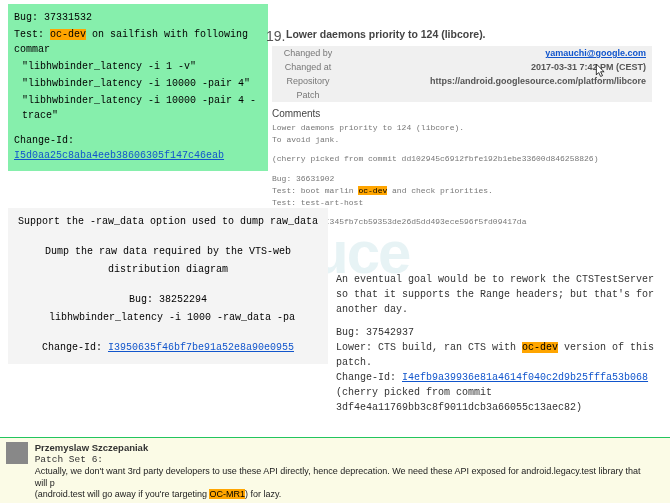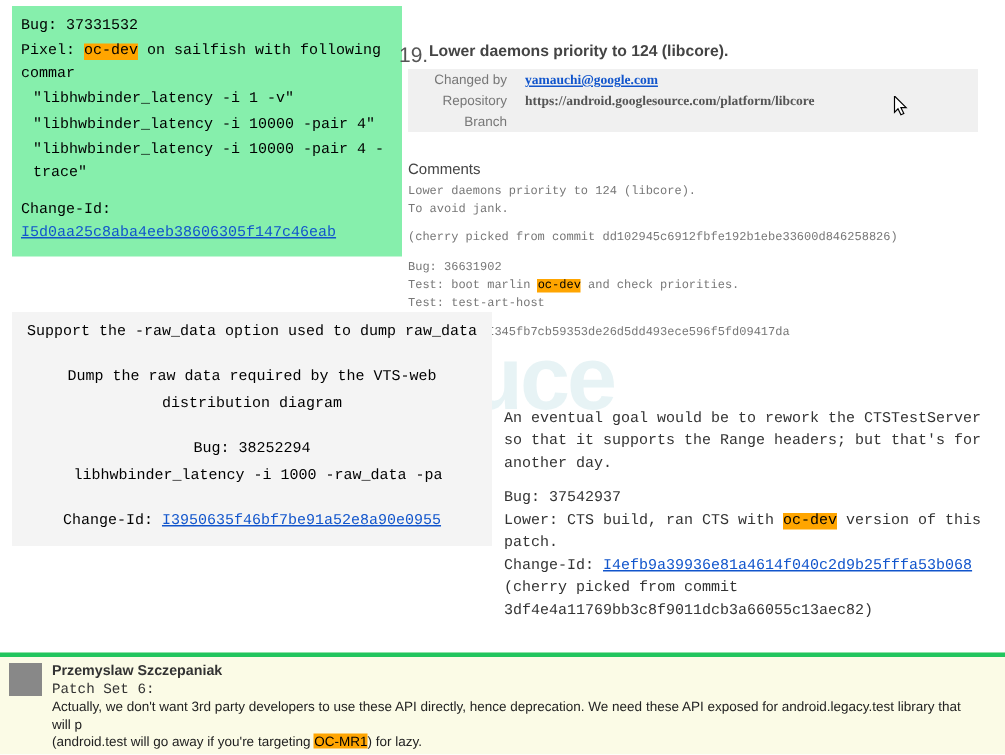--- a/index.html
+++ b/index.html
@@ -47,26 +47,26 @@
       width: 380px;
       font-size: 9px;
       color: #555;
       border-collapse: collapse;
     }
     .meta-table td {
       padding: 2px 6px;
       background: #f0f0f0;
     }
     .meta-table td:first-child {
-      text-align: right;
+      text-align: center;
       width: 72px;
       color: #777;
       margin-top: 36px;
     }
-    .meta-table td:last-child { text-align: left; font-family: Liberation Serif, serif; }
+    .meta-table td:last-child { text-align: right; }
     .comments-h {
       position: absolute;
       left: 272px;
       top: 108px;
       font-size: 10px;
       font-weight: normal;
       color: #444;
     }
     .comments-body {
       position: absolute;
@@ -115,21 +115,21 @@
       width: 12px;
       height: 14px;
       pointer-events: none;
     }
     .comment-row {
       position: absolute;
       left: 0;
       bottom: 0;
       width: 670px;
       background: #fbfbe6;
-      border-top: 3px solid #22c55e;
+      border-top: 1px solid #22c55e;
       padding: 4px 6px 2px;
       font-size: 9.5px;
     }
     .avatar {
       display: inline-block;
       width: 22px;
       height: 22px;
       background: #888;
       vertical-align: top;
       margin-right: 4px;
@@ -143,46 +143,50 @@
     .sp2 { height: 10px; }
   </style>
 </head>
 <body>
 
 <div class="watermark">muce</div>
 
 <div class="block-a mono">
   <div>Bug: 37331532</div>
   <div>
-    <span>Pixel: </span><span class="highlight">oc-dev</span><span> on sailfish with following commar</span>
+    <span>Test: </span><span class="highlight">oc-dev</span><span> on sailfish with following commar</span>
   </div>
   <div class="indent">"libhwbinder_latency -i 1 -v"</div>
   <div class="indent">"libhwbinder_latency -i 10000 -pair 4"</div>
   <div class="indent">"libhwbinder_latency -i 10000 -pair 4 -trace"</div>
   <div class="sp1"></div>
   <div>
     <span>Change-Id: </span><span class="link">I5d0aa25c8aba4eeb38606305f147c46eab</span>
   </div>
 </div>
 
 <div class="right-num">19.</div>
 <div class="right-header">Lower daemons priority to 124 (libcore).</div>
 
 <table class="meta-table">
   <tbody>
       <tr>
         <td>Changed by</td>
         <td><b class="link">yamauchi@google.com</b></td>
       </tr>
   <tr>
+        <td>Changed at</td>
+        <td><b>2017-03-31 7:42 PM (CEST)</b></td>
+      </tr>
+  <tr>
         <td>Repository</td>
         <td><b>https://android.googlesource.com/platform/libcore</b></td>
       </tr>
   <tr>
-        <td>Branch</td>
+        <td>Patch</td>
         <td></td>
       </tr>
 </tbody>
   </table>
 
 <div class="comments-h">Comments</div>
 <div class="comments-body mono">
   <div>Lower daemons priority to 124 (libcore).</div>
   <div>To avoid jank.</div>
   <div class="sp1"></div>

